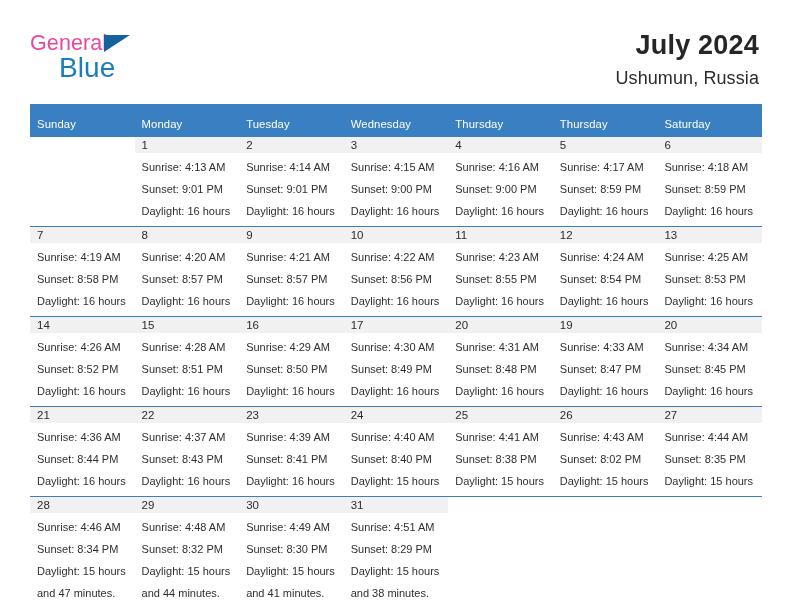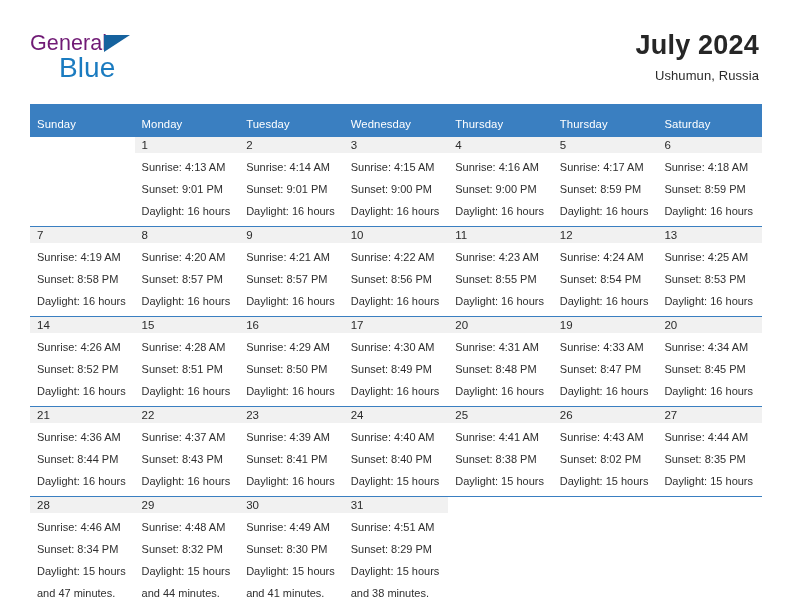--- a/index.html
+++ b/index.html
@@ -17,42 +17,42 @@
     position: absolute;
     left: 30px; top: 28px; right: 33px;
     height: 62px;
     display: flex;
     align-items: flex-start;
     justify-content: space-between;
   }
   .logo { position: relative; width: 120px; height: 52px; }
   .logo-general {
     position: absolute; left: 0; top: 5px;
-    font-size: 21.5px; color: #701a75; letter-spacing: .1px;
+    font-size: 21.5px; color: #ec4899; letter-spacing: .1px;
     line-height: 1;
   }
   .logo-blue {
     position: absolute; left: 29px; top: 26px;
     font-size: 28px; color: #1a7bc0; letter-spacing: .1px;
     line-height: 1;
   }
   .logo-tri {
     position: absolute; left: 74px; top: 7px;
     width: 0; height: 0;
     border-left: 26px solid #15629e;
     border-bottom: 17px solid transparent;
   }
 
   .titles { text-align: right; padding-top: 2px; }
   .cal-title {
     font-size: 27px; color: #262626; line-height: 1.15;
     font-weight: bold; letter-spacing: .2px;
   }
   .cal-sub {
-    font-size: 13px; color: #2b2b2b; margin-top: 7px;
+    font-size: 18px; color: #2b2b2b; margin-top: 7px;
     letter-spacing: .1px;
   }
 
   
   .cal {
     position: absolute;
     left: 30px; top: 104px;
     width: 732px;
     border-collapse: collapse;
     table-layout: fixed;

